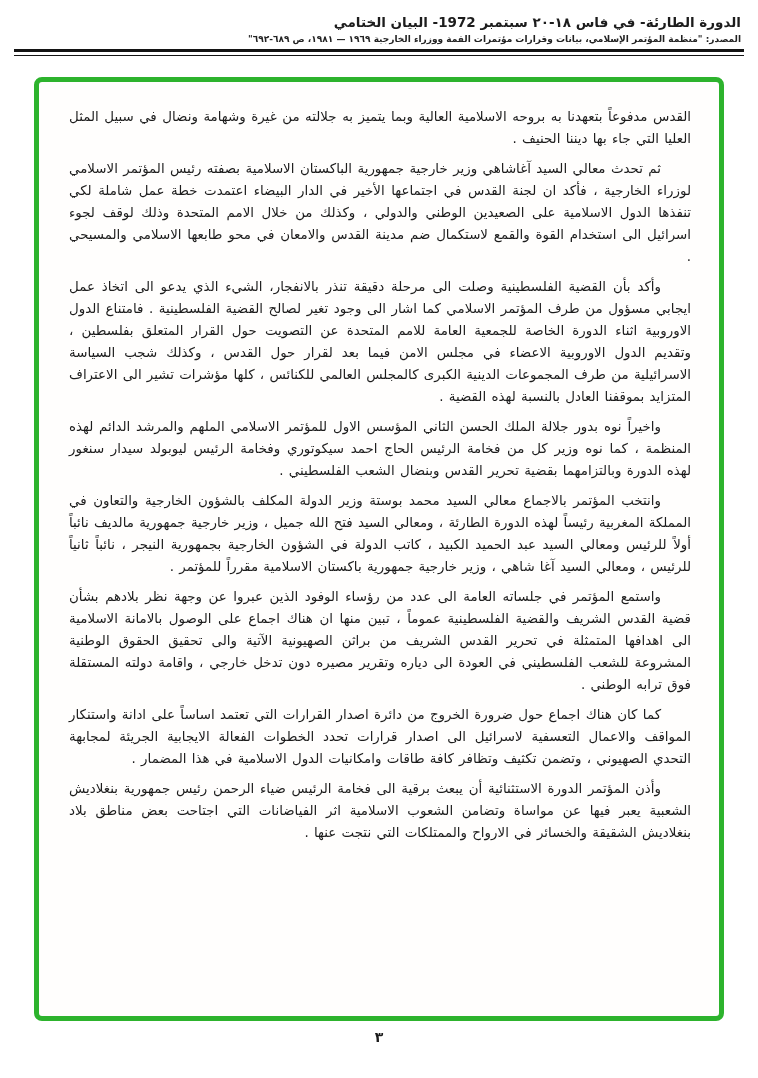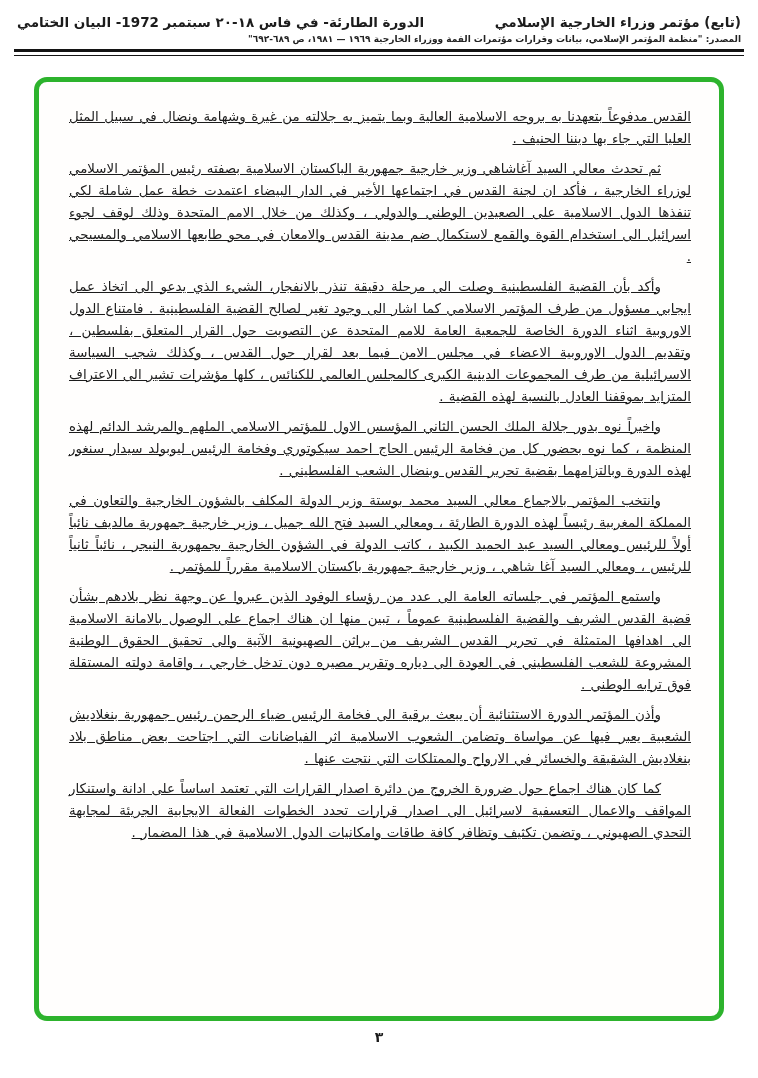--- a/index.html
+++ b/index.html
@@ -34,25 +34,24 @@
     border-top: 3px solid #141414;
     border-bottom: 1.5px solid #141414;
     margin: 0 1px;
   }
 
   .green-box {
     margin: 21px auto 0;
     width: 690px;
     height: 944px;
     border: 5px solid var(--border-green, #2db32d);
-    border-radius: 13px;
+    border-radius: 8px;
     padding: 24px 28px 16px 30px;
     background: #fffefd;
     overflow: hidden;
-    text-decoration: underline;
   }
 
   .para {
     font-size: 13.4px;
     line-height: 1.64;
     text-align: justify;
     text-indent: 30px;
     margin-bottom: 8px;
     word-spacing: 1px;
   }
@@ -65,33 +64,32 @@
     margin-top: 8px;
   }
 </style>
 </head>
 <body>
 
 <div class="page">
 
   <div>
     <div class="header-line1">
-      <span>(تابع) مؤتمر وزراء الخارجية الإسلامي</span>
       <span>الدورة الطارئة- في فاس ١٨-٢٠ سبتمبر 1972- البيان الختامي</span>
     </div>
     <div class="header-line2">المصدر: "منظمة المؤتمر الإسلامي، بيانات وقرارات مؤتمرات القمة ووزراء الخارجية ١٩٦٩ — ١٩٨١، ص ٦٨٩-٦٩٢"</div>
     <div class="rule"></div>
   </div>
 
   <div class="green-box">
     <p class="para no-indent">القدس مدفوعاً بتعهدنا به بروحه الاسلامية العالية وبما يتميز به جلالته من غيرة وشهامة ونضال في سبيل المثل العليا التي جاء بها ديننا الحنيف .</p>
     <p class="para">ثم تحدث معالي السيد آغاشاهي وزير خارجية جمهورية الباكستان الاسلامية بصفته رئيس المؤتمر الاسلامي لوزراء الخارجية ، فأكد ان لجنة القدس في اجتماعها الأخير في الدار البيضاء اعتمدت خطة عمل شاملة لكي تنفذها الدول الاسلامية على الصعيدين الوطني والدولي ، وكذلك من خلال الامم المتحدة وذلك لوقف لجوء اسرائيل الى استخدام القوة والقمع لاستكمال ضم مدينة القدس والامعان في محو طابعها الاسلامي والمسيحي .</p>
     <p class="para">وأكد بأن القضية الفلسطينية وصلت الى مرحلة دقيقة تنذر بالانفجار، الشيء الذي يدعو الى اتخاذ عمل ايجابي مسؤول من طرف المؤتمر الاسلامي كما اشار الى وجود تغير لصالح القضية الفلسطينية . فامتناع الدول الاوروبية اثناء الدورة الخاصة للجمعية العامة للامم المتحدة عن التصويت حول القرار المتعلق بفلسطين ، وتقديم الدول الاوروبية الاعضاء في مجلس الامن فيما بعد لقرار حول القدس ، وكذلك شجب السياسة الاسرائيلية من طرف المجموعات الدينية الكبرى كالمجلس العالمي للكنائس ، كلها مؤشرات تشير الى الاعتراف المتزايد بموقفنا العادل بالنسبة لهذه القضية .</p>
-    <p class="para">واخيراً نوه بدور جلالة الملك الحسن الثاني المؤسس الاول للمؤتمر الاسلامي الملهم والمرشد الدائم لهذه المنظمة ، كما نوه بحضور كل من فخامة الرئيس الحاج احمد سيكوتوري وفخامة الرئيس ليوبولد سيدار سنغور لهذه الدورة وبالتزامهما بقضية تحرير القدس وبنضال الشعب الفلسطيني .</p>
+    <p class="para">واخيراً نوه بدور جلالة الملك الحسن الثاني المؤسس الاول للمؤتمر الاسلامي الملهم والمرشد الدائم لهذه المنظمة ، كما نوه وزير كل من فخامة الرئيس الحاج احمد سيكوتوري وفخامة الرئيس ليوبولد سيدار سنغور لهذه الدورة وبالتزامهما بقضية تحرير القدس وبنضال الشعب الفلسطيني .</p>
     <p class="para">وانتخب المؤتمر بالاجماع معالي السيد محمد بوستة وزير الدولة المكلف بالشؤون الخارجية والتعاون في المملكة المغربية رئيساً لهذه الدورة الطارئة ، ومعالي السيد فتح الله جميل ، وزير خارجية جمهورية مالديف نائباً أولاً للرئيس ومعالي السيد عبد الحميد الكبيد ، كاتب الدولة في الشؤون الخارجية بجمهورية النيجر ، نائباً ثانياً للرئيس ، ومعالي السيد آغا شاهي ، وزير خارجية جمهورية باكستان الاسلامية مقرراً للمؤتمر .</p>
     <p class="para">واستمع المؤتمر في جلساته العامة الى عدد من رؤساء الوفود الذين عبروا عن وجهة نظر بلادهم بشأن قضية القدس الشريف والقضية الفلسطينية عموماً ، تبين منها ان هناك اجماع على الوصول بالامانة الاسلامية الى اهدافها المتمثلة في تحرير القدس الشريف من براثن الصهيونية الآتية والى تحقيق الحقوق الوطنية المشروعة للشعب الفلسطيني في العودة الى دياره وتقرير مصيره دون تدخل خارجي ، واقامة دولته المستقلة فوق ترابه الوطني .</p>
+    <p class="para">كما كان هناك اجماع حول ضرورة الخروج من دائرة اصدار القرارات التي تعتمد اساساً على ادانة واستنكار المواقف والاعمال التعسفية لاسرائيل الى اصدار قرارات تحدد الخطوات الفعالة الايجابية الجريئة لمجابهة التحدي الصهيوني ، وتضمن تكثيف وتظافر كافة طاقات وامكانيات الدول الاسلامية في هذا المضمار .</p>
     <p class="para">وأذن المؤتمر الدورة الاستثنائية أن يبعث برقية الى فخامة الرئيس ضياء الرحمن رئيس جمهورية بنغلاديش الشعبية يعبر فيها عن مواساة وتضامن الشعوب الاسلامية اثر الفياضانات التي اجتاحت بعض مناطق بلاد بنغلاديش الشقيقة والخسائر في الارواح والممتلكات التي نتجت عنها .</p>
-    <p class="para">كما كان هناك اجماع حول ضرورة الخروج من دائرة اصدار القرارات التي تعتمد اساساً على ادانة واستنكار المواقف والاعمال التعسفية لاسرائيل الى اصدار قرارات تحدد الخطوات الفعالة الايجابية الجريئة لمجابهة التحدي الصهيوني ، وتضمن تكثيف وتظافر كافة طاقات وامكانيات الدول الاسلامية في هذا المضمار .</p>
   </div>
 
   <div class="page-num">٣</div>
 
 </div>
 
 </body></html>

